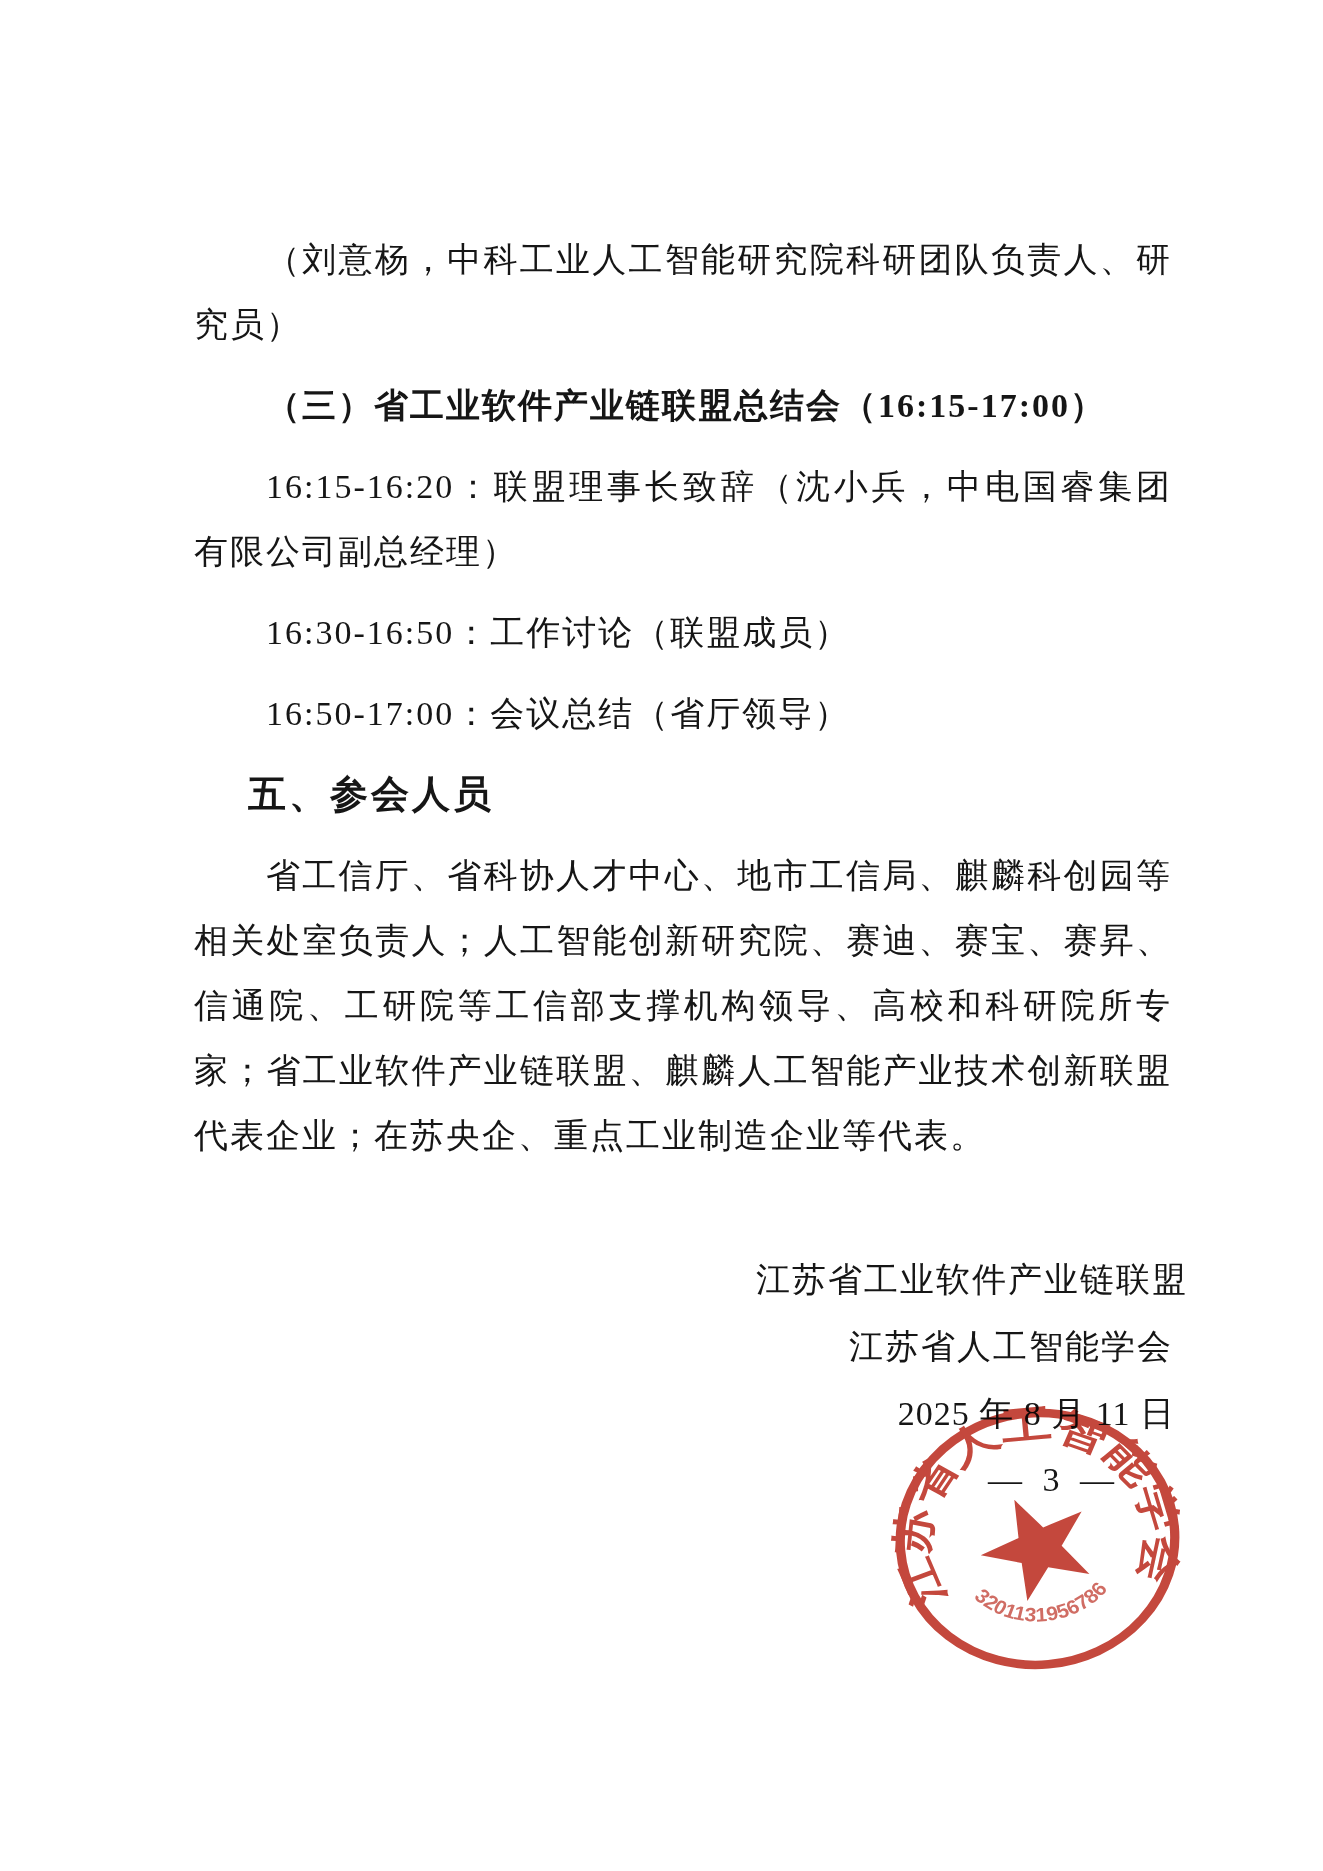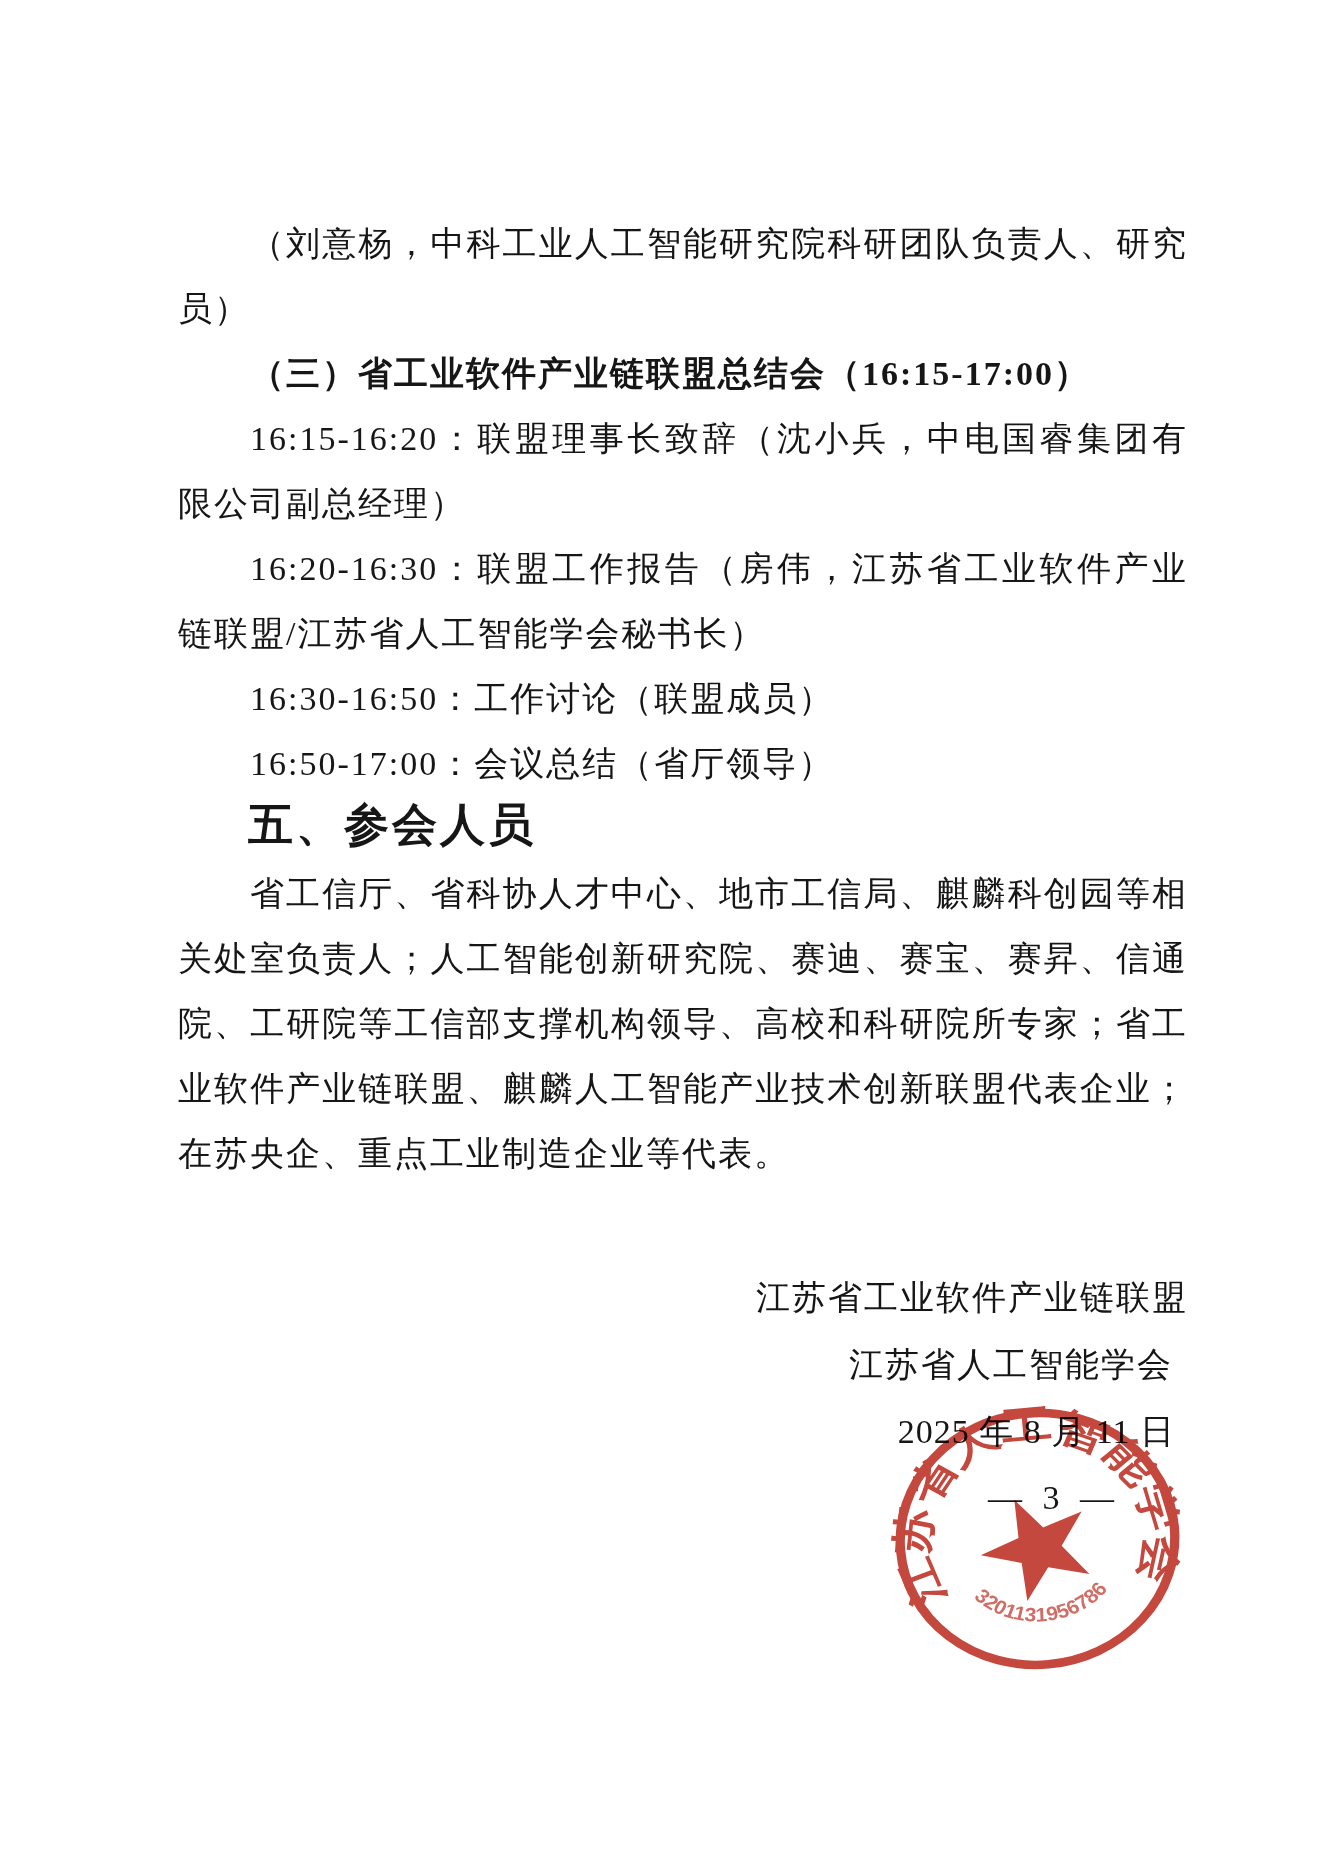--- a/index.html
+++ b/index.html
@@ -9,35 +9,35 @@
     overflow: hidden;
     font-family: "Liberation Serif", "DejaVu Serif", serif;
     color: #161616;
   }
   .page {
     position: absolute; inset: 0;
     padding: 211px 135px 0 178px;
     box-sizing: border-box;
   }
   .body-par {
-    margin: 0;
+    margin: 16px;
     font-size: 34px;
     line-height: 65px;
     letter-spacing: 2px;
     text-align: justify;
     text-justify: inter-character;
     text-indent: 72px;
     word-break: break-all;
   }
   .bold-line { font-weight: bold; }
   .sec-heading {
     margin: 0;
-    font-family: Liberation Mono, monospace;
+    font-family: Liberation Sans, sans-serif;
     font-weight: bold;
-    font-size: 45px;
+    font-size: 38px;
     line-height: 65px;
     letter-spacing: 3px;
     text-indent: 70px;
   }
   .signature-block { margin-top: 78px; }
   .sig-line {
     margin: 0;
     font-size: 34px;
     line-height: 67px;
     letter-spacing: 2px;
@@ -64,21 +64,20 @@
   }
   .stamp svg { width: 100%; height: 100%; }
 </style>
 </head>
 <body>
 
 <div class="page">
   <p class="body-par">（刘意杨，中科工业人工智能研究院科研团队负责人、研究员）</p>
   <p class="body-par bold-line">（三）省工业软件产业链联盟总结会（16:15-17:00）</p>
   <p class="body-par">16:15-16:20：联盟理事长致辞（沈小兵，中电国睿集团有限公司副总经理）</p>
-  <p class="body-par">16:20-16:30：联盟工作报告（房伟，江苏省工业软件产业链联盟/江苏省人工智能学会秘书长）</p>
   <p class="body-par">16:30-16:50：工作讨论（联盟成员）</p>
   <p class="body-par">16:50-17:00：会议总结（省厅领导）</p>
 
   <h2 class="sec-heading">五、参会人员</h2>
   <p class="body-par">省工信厅、省科协人才中心、地市工信局、麒麟科创园等相关处室负责人；人工智能创新研究院、赛迪、赛宝、赛昇、信通院、工研院等工信部支撑机构领导、高校和科研院所专家；省工业软件产业链联盟、麒麟人工智能产业技术创新联盟代表企业；在苏央企、重点工业制造企业等代表。</p>
 
 
   <div class="signature-block">
     <p class="sig-line">江苏省工业软件产业链联盟</p>
     <p class="sig-line sig-org2">江苏省人工智能学会</p>

